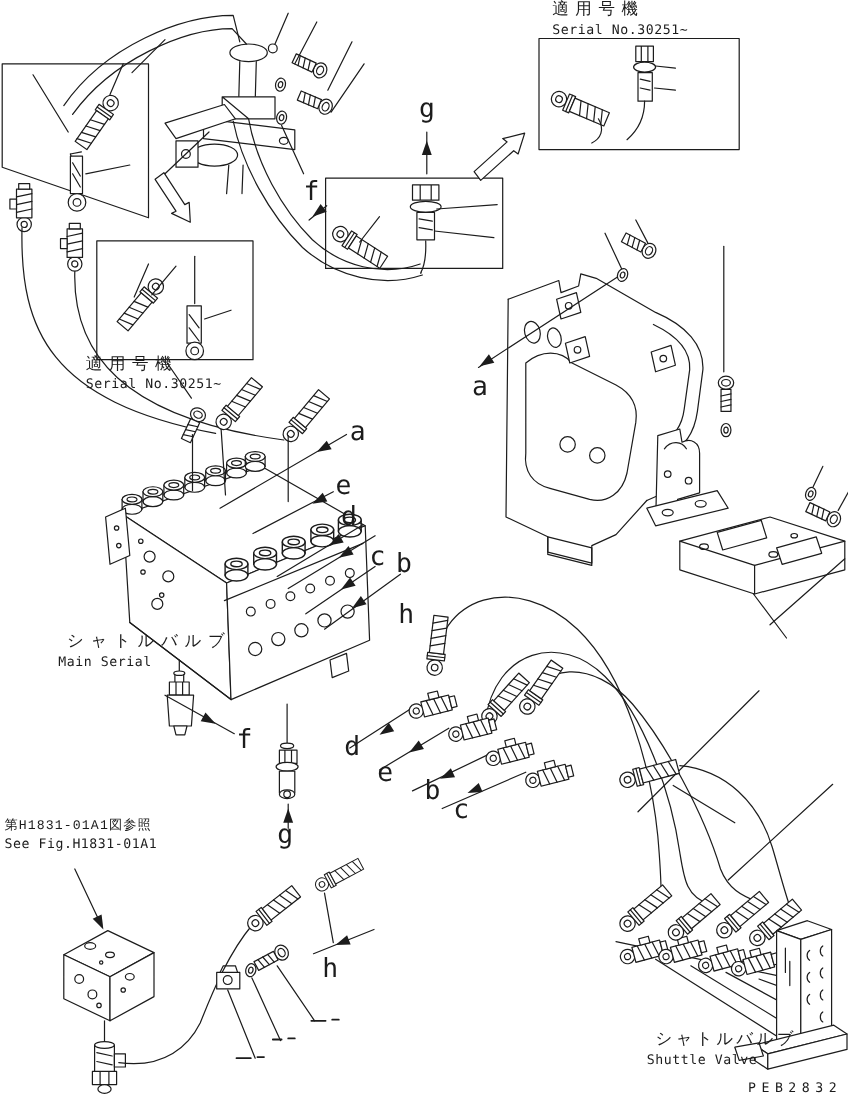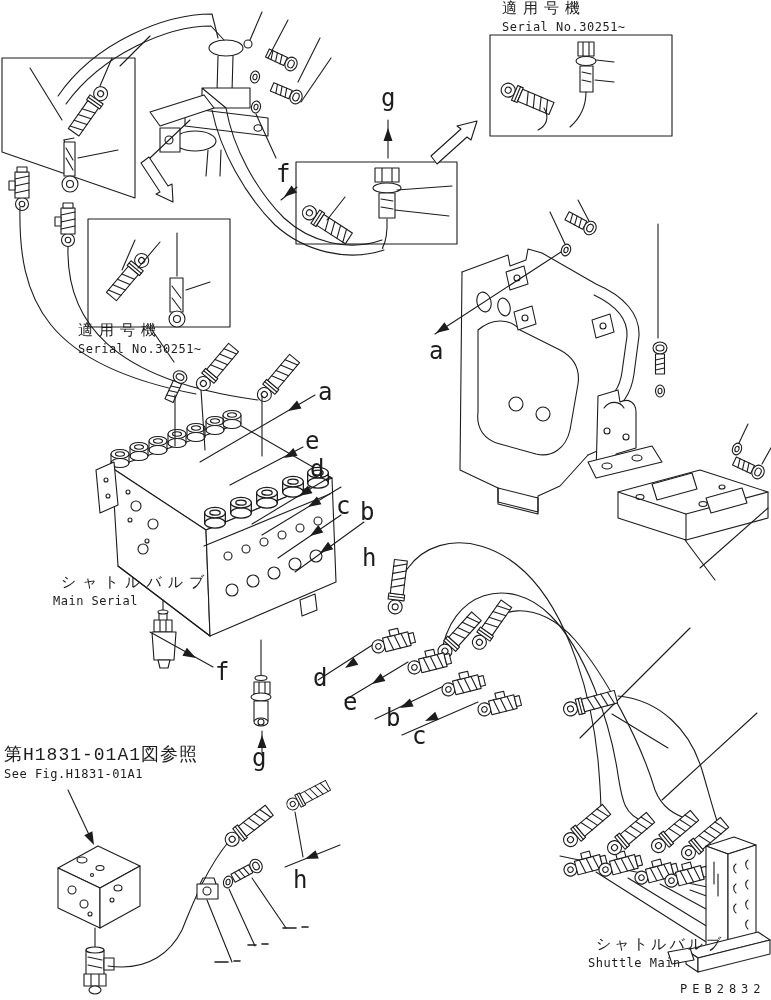--- a/index.html
+++ b/index.html
@@ -413,27 +413,27 @@
   <span class="jp">適用号機</span>
   <span class="en">Serial No.30251~</span>
 </div>
 
 <div class="lbl" style="left:53px;top:574px;">
   <span class="jp" style="margin-left:8px;">シャトルバルブ</span>
   <span class="en">Main Serial</span>
 </div>
 
 <div class="lbl" style="left:4px;top:744px;">
-  <span class="jp" style="font-size:18px;letter-spacing:1px;">第H1831-01A1図参照</span>
+  <span class="jp" style="font-size:12px;letter-spacing:1px;">第H1831-01A1図参照</span>
   <span class="en">See Fig.H1831-01A1</span>
 </div>
 
 <div class="lbl" style="left:588px;top:936px;">
   <span class="jp" style="margin-left:8px;letter-spacing:3px;">シャトルバルブ</span>
-  <span class="en">Shuttle Main</span>
+  <span class="en">Shuttle Valve</span>
 </div>
 
 <div class="code" style="left:680px;top:982px;">PEB2832</div>
 
 <span class="callout" style="left:318px;top:378px;">a</span>
 <span class="callout" style="left:305px;top:427px;">e</span>
 <span class="callout" style="left:310px;top:455px;">d</span>
 <span class="callout" style="left:336px;top:492px;">c</span>
 <span class="callout" style="left:360px;top:498px;">b</span>
 <span class="callout" style="left:362px;top:544px;">h</span>

